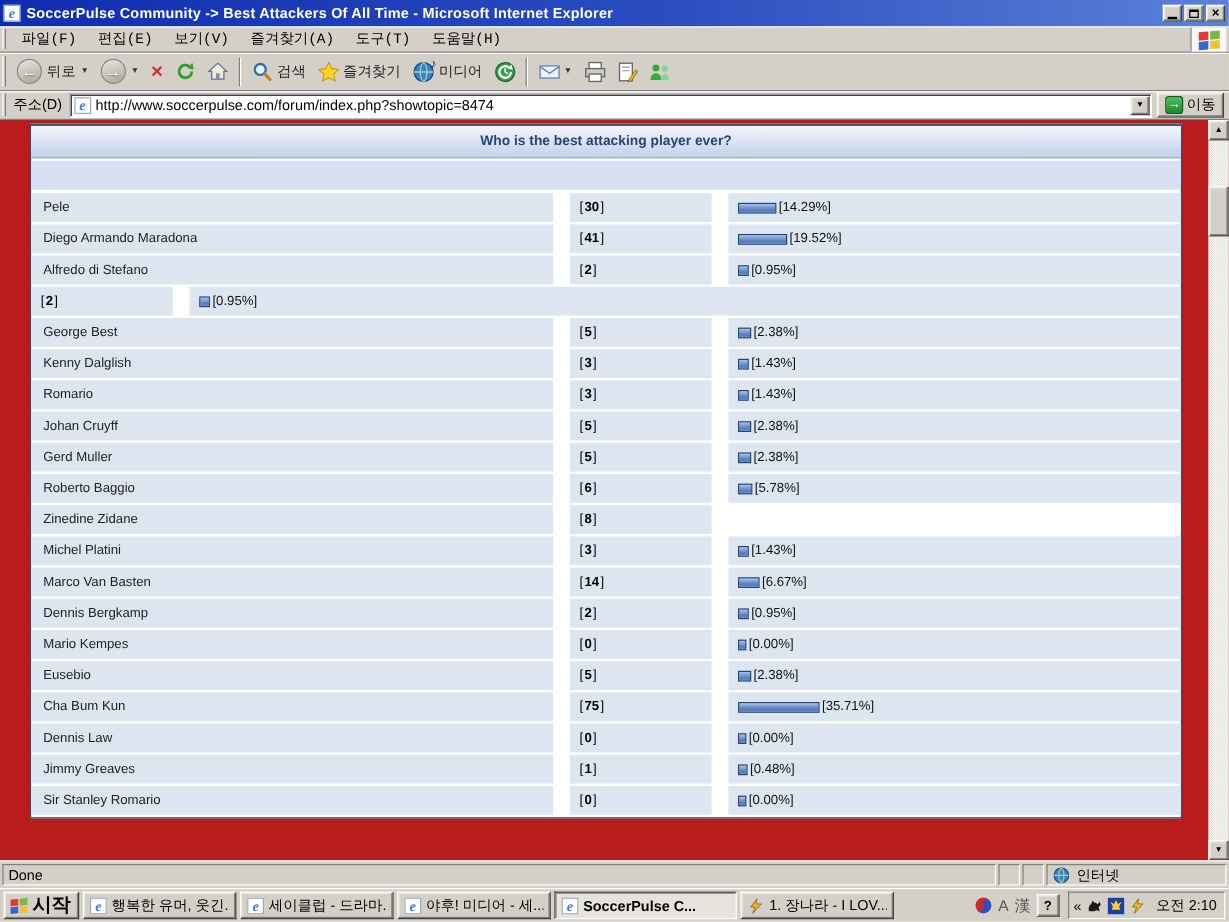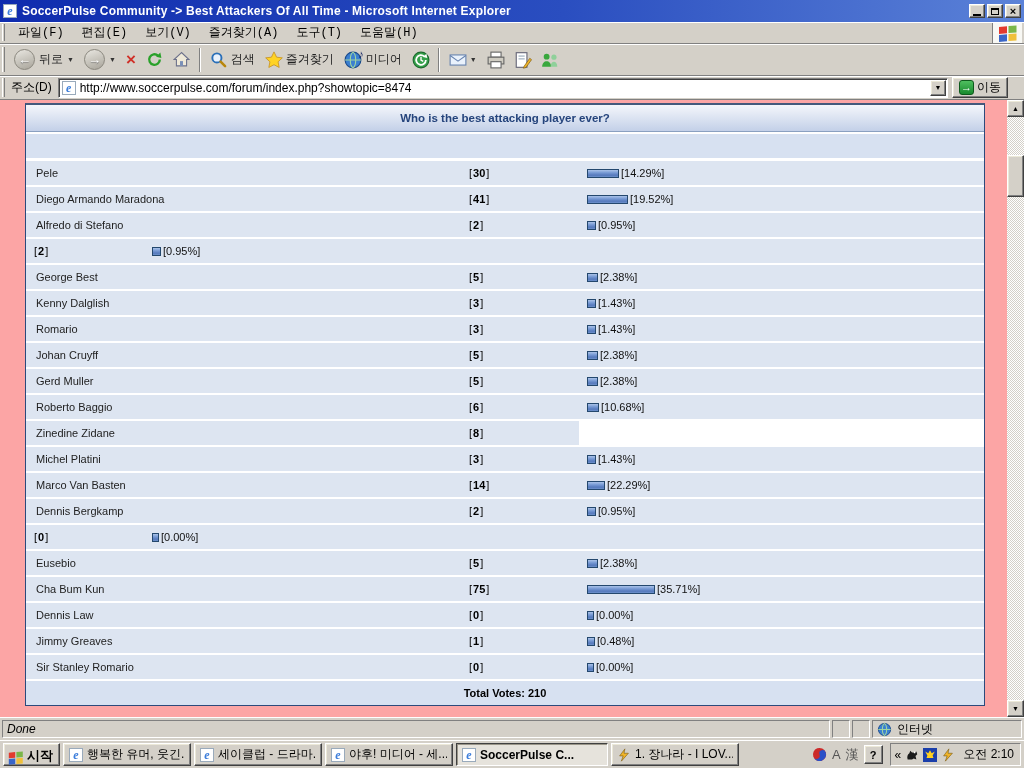--- a/index.html
+++ b/index.html
@@ -30,60 +30,60 @@
   .tbtn { display:flex; align-items:center; gap:4px; padding:2px 5px; height:28px; font-size:12px; color:#222; }
   .navcircle { width:21px; height:21px; border-radius:50%; background:linear-gradient(160deg,#e9e7e1,#a8a49a); border:1px solid #8a877e; color:#fff; font-weight:bold; display:flex; align-items:center; justify-content:center; font-size:13px; text-shadow:0 1px 1px #666; }
   .caret { font-size:7px; color:#333; }
   .tsep { width:2px; height:24px; border-left:1px solid #808080; border-right:1px solid #fff; margin:0 4px; }
   .stop-x { color:#d03028; font-size:17px; font-weight:bold; line-height:1; }
   .icon16 { width:17px; height:17px; display:inline-block; }
   .media-globe { position:relative; width:18px; height:18px; }
   .media-globe .note { position:absolute; right:-2px; top:-3px; color:#1a2a66; font-size:11px; font-weight:bold; }
 
   
-  #addressbar { position:absolute; top:76px; left:0; right:0; height:24px; background:#d4d0c8; display:flex; align-items:center; border-bottom:1px solid #808080; box-shadow: inset 0 1px 0 #fff; padding-right:16px; }
+  #addressbar { position:absolute; top:76px; left:0; right:0; height:24px; background:#d4d0c8; display:flex; align-items:center; border-bottom:1px solid #808080; box-shadow: inset 0 1px 0 #fff; padding-right:4px; }
   #address-label { font-size:12px; padding:0 6px 0 2px; }
   #address-input { flex:1; height:20px; display:flex; align-items:center; padding:0 1px 0 3px; }
   #address-url { flex:1; font-size:12px; margin-left:4px; white-space:nowrap; overflow:hidden; }
   #address-drop { width:16px; height:16px; display:flex; align-items:center; justify-content:center; font-size:7px; }
   #go-button { display:flex; align-items:center; gap:3px; height:21px; padding:0 6px; margin-left:4px; font-size:12px; }
   .go-ic { width:15px; height:15px; background:linear-gradient(180deg,#4fbf5f,#188a2e); border:1px solid #0d5a1c; border-radius:3px; color:#fff; font-weight:bold; font-size:11px; line-height:13px; text-align:center; }
 
   
-  #content { position:absolute; top:100px; left:0; width:1024px; height:617px; background:#fca5a5; }
+  #content { position:absolute; top:100px; left:0; width:1024px; height:617px; background:#b91c1c; }
   #poll-table { position:absolute; left:25px; top:3px; width:960px; background:#fff; border:1px solid #2c4a7c; border-top:2px solid #44597c; padding:0; }
   #poll-header { height:27px; background:linear-gradient(180deg,#f4f6fb 0%,#c3d0e8 100%); display:flex; align-items:center; justify-content:center; margin-bottom:2px; border-bottom:1px solid #8aa0c0; }
   #poll-title { color:#25447c; font-weight:bold; font-size:11.5px; }
   .spacer-row { height:24px; background:#d7e1f1; margin-bottom:3px; }
-  .prow { display:flex; gap:0; height:24px; margin-bottom:2px; background:#fff; }
+  .prow { display:flex; gap:14px; height:24px; margin-bottom:2px; background:#fff; }
   .cell { background:#dde5f1; display:flex; align-items:center; }
   .c-name { flex:0 0 435px; padding-left:10px; color:#222; }
   .c-votes { flex:0 0 118px; padding-left:8px; }
   .c-votes b { margin:0 1px; }
   .c-bar { flex:1; padding-left:8px; }
   .pbar { height:9px; border:1px solid #24486e; background:linear-gradient(180deg,#a9c2e8 0%,#7699d4 40%,#5579bc 75%,#6e92cc 100%); }
   .ppct { margin-left:2px; color:#111; }
   #total-row { height:24px; background:#d7e1f1; display:flex; align-items:center; justify-content:center; margin-top:1px; }
   #total-row span { font-weight:bold; }
 
   
   #vscroll { position:absolute; top:0; right:0; width:17px; height:617px; background:#fff; background-image: linear-gradient(45deg,#d4d0c8 25%,transparent 25%,transparent 75%,#d4d0c8 75%), linear-gradient(45deg,#d4d0c8 25%,transparent 25%,transparent 75%,#d4d0c8 75%); background-size:2px 2px; background-position:0 0,1px 1px; }
   .scroll-btn { position:absolute; left:0; width:17px; height:17px; display:flex; align-items:center; justify-content:center; font-size:7px; color:#000; }
   #scroll-thumb { position:absolute; left:0; top:55px; width:17px; height:42px; }
 
   
   #statusbar { position:absolute; top:717px; left:0; right:0; height:23px; background:#d4d0c8; border-top:1px solid #fff; display:flex; align-items:center; gap:2px; padding:2px 2px 2px 2px; }
   .pane { height:18px; background:#d4d0c8; border:1px solid; border-color:#808080 #ffffff #ffffff #808080; display:flex; align-items:center; padding:0 4px; font-size:12px; }
-  #pane-main { flex:1;font-style:italic; }
+  #pane-main { flex:1; }
   .pane-sm { width:18px; }
   #pane-zone { width:150px; gap:5px; }
 
   
   #taskbar { position:absolute; top:740px; left:0; right:0; height:28px; background:#d4d0c8; border-top:1px solid #fff; display:flex; align-items:center; padding:0 3px; gap:3px; }
-  #start-button { display:flex; align-items:flex-end; gap:3px; height:23px; padding:0 6px 0 4px; font-weight:bold; font-size:13px; }
+  #start-button { display:flex; align-items:center; gap:3px; height:23px; padding:0 6px 0 4px; font-weight:bold; font-size:16px; }
   .task { display:flex; align-items:center; gap:4px; height:23px; padding:0 5px; flex:0 1 128px; min-width:0; font-size:12px; }
   .task span.t { white-space:nowrap; overflow:hidden; flex:1; }
   .task.active { font-weight:bold; flex:0 1 152px; }
   #ime-area { display:flex; align-items:center; gap:5px; margin-left:auto; }
   .ime-txt { color:#555; font-size:13px; }
   #ime-help { width:19px; height:19px; display:flex; align-items:center; justify-content:center; font-size:11px; font-weight:bold; }
   #tray { height:23px; display:flex; align-items:center; gap:4px; border:1px solid; border-color:#808080 #ffffff #ffffff #808080; padding:0 6px 0 4px; margin-left:4px; }
   #tray-chevron { font-size:12px; color:#000; }
   #clock { font-size:12px; padding-left:4px; white-space:nowrap;text-align:center; }
   svg { display:block; }
@@ -375,21 +375,21 @@
 
   <div class="prow">
     <div class="cell c-name">Roberto Baggio</div>
     <div class="cell c-votes">
             <span class="bo">[ </span>
             <b class="vnum">6</b>
             <span class="bc"> ]</span>
           </div>
     <div class="cell c-bar">
       <div class="pbar" style="width: 12px;"></div>
-      <span class="ppct">[10.68%]</span>
+      <span class="ppct">[5.78%]</span>
     </div>
   </div>
 
   <div class="prow">
     <div class="cell c-name">Zinedine Zidane</div>
     <div class="cell c-votes">
             <span class="bo">[ </span>
             <b class="vnum">8</b>
             <span class="bc"> ]</span>
           </div>
@@ -410,38 +410,39 @@
 
   <div class="prow">
     <div class="cell c-name">Marco Van Basten</div>
     <div class="cell c-votes">
             <span class="bo">[ </span>
             <b class="vnum">14</b>
             <span class="bc"> ]</span>
           </div>
     <div class="cell c-bar">
       <div class="pbar" style="width: 18px;"></div>
-      <span class="ppct">[22.29%]</span>
+      <span class="ppct">[6.67%]</span>
     </div>
   </div>
 
   <div class="prow">
     <div class="cell c-name">Dennis Bergkamp</div>
     <div class="cell c-votes">
             <span class="bo">[ </span>
             <b class="vnum">2</b>
             <span class="bc"> ]</span>
           </div>
     <div class="cell c-bar">
       <div class="pbar" style="width: 9px;"></div>
       <span class="ppct">[0.95%]</span>
     </div>
   </div>
 
   <div class="prow">
+    <div class="cell c-name">Mario Kempes</div>
     <div class="cell c-votes">
             <span class="bo">[ </span>
             <b class="vnum">0</b>
             <span class="bc"> ]</span>
           </div>
     <div class="cell c-bar">
       <div class="pbar" style="width: 7px;"></div>
       <span class="ppct">[0.00%]</span>
     </div>
   </div>
@@ -504,23 +505,20 @@
             <span class="bo">[ </span>
             <b class="vnum">0</b>
             <span class="bc"> ]</span>
           </div>
     <div class="cell c-bar">
       <div class="pbar" style="width: 7px;"></div>
       <span class="ppct">[0.00%]</span>
     </div>
   </div>
 </div>
-    <div id="total-row">
-      <span>Total Votes: 210</span>
-    </div>
   </div>
 
   <div id="vscroll">
     <div class="scroll-btn raised" style="top:0">
         <span>▲</span>
       </div>
     <div id="scroll-thumb" class="raised"></div>
     <div class="scroll-btn raised" style="top:600px">
         <span>▼</span>
       </div>

